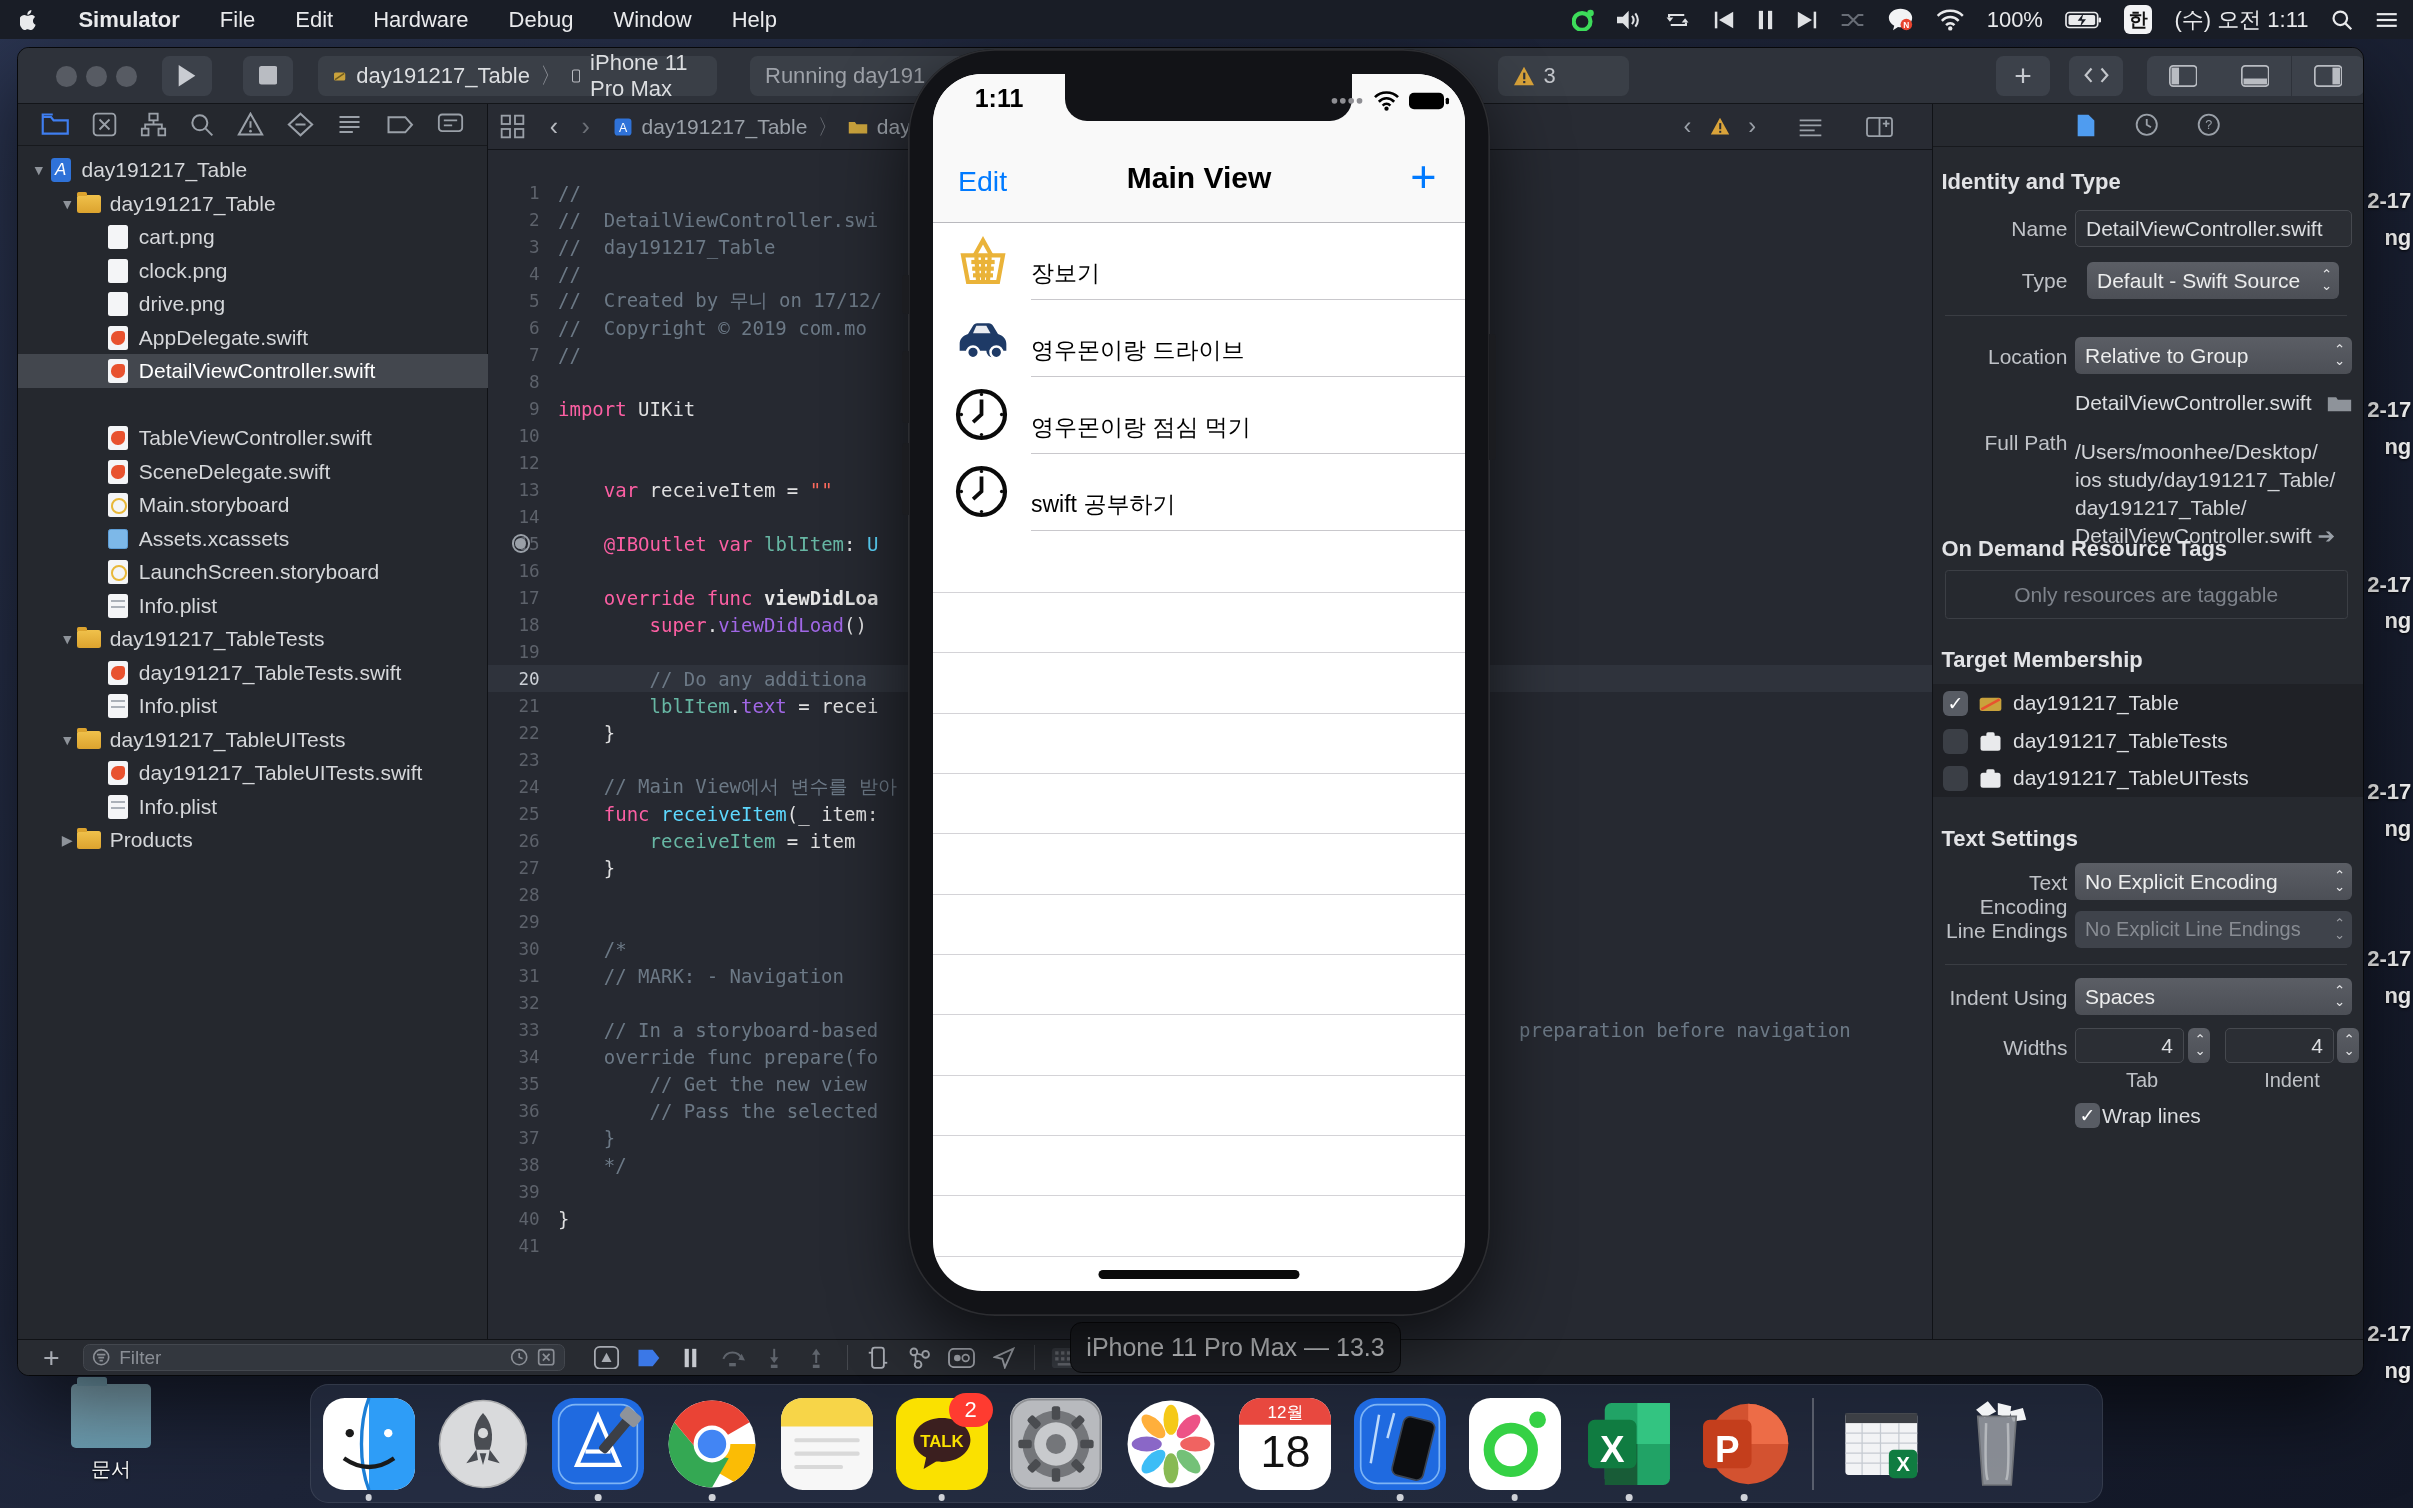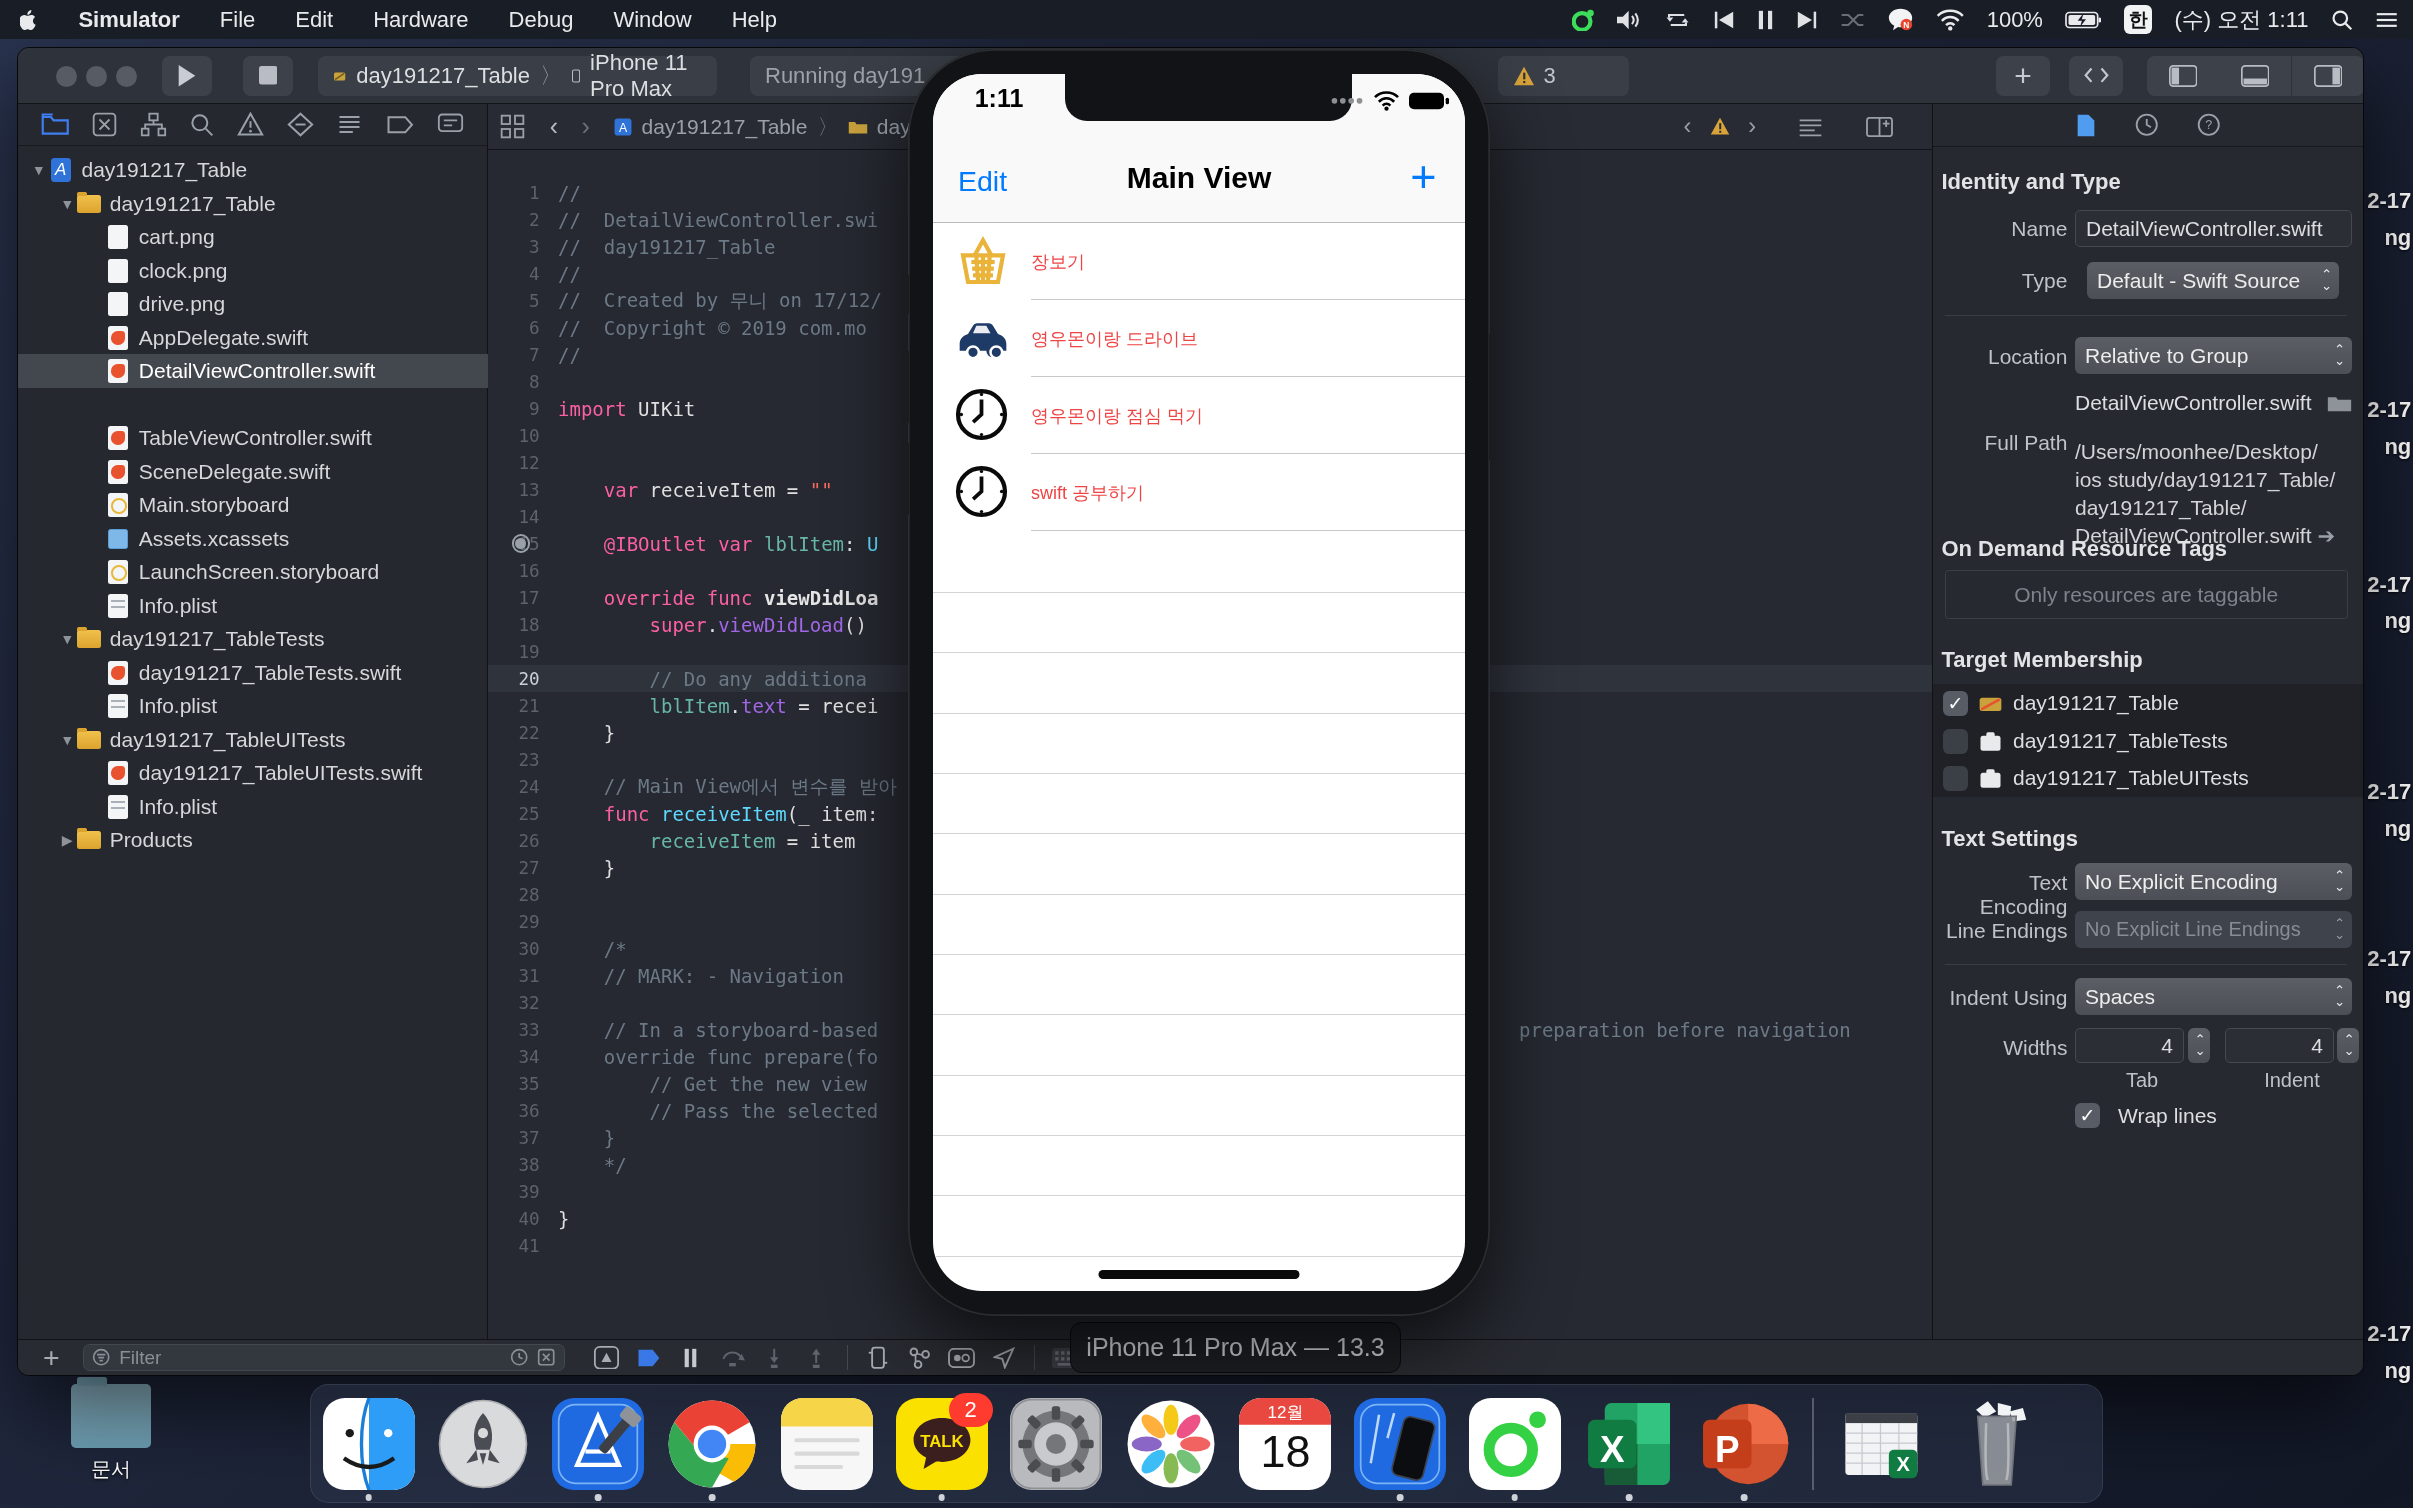--- a/index.html
+++ b/index.html
@@ -69,21 +69,21 @@
   #filterpill{position:absolute;left:65px;top:4.2px;width:482px;height:27px;background:#33373e;border:0.8px solid #43474e;border-radius:6.7px;display:flex;align-items:center;color:#8a8e95;font-size:19px;padding:0 8.4px;box-sizing:border-box;gap:8.4px;}
   .dbg{display:flex;align-items:center;justify-content:center;width:37px;height:30px;color:#a7abb2;}
   
   #simframe{position:absolute;left:908px;top:49px;width:582px;height:1267px;background:#121317;border-radius:87px;z-index:50;
     box-shadow:0 29px 75px rgba(0,0,0,.65), inset 0 0 0 1.7px #2c2d31;}
   #simscreen{position:absolute;left:25px;top:25px;width:532px;height:1217px;background:#fff;border-radius:49px;overflow:hidden;}
   #notch{position:absolute;left:132px;top:0;width:287px;height:47px;background:#121317;border-radius:0 0 22px 22px;}
   #navbarios{position:absolute;left:0;top:0;width:100%;height:149px;background:#f9f9f9;border-bottom:0.8px solid #b9b9be;box-sizing:border-box;}
   .iosrow{position:absolute;left:0;width:100%;height:77px;}
   .iosrow .sep{position:absolute;left:98px;right:0;bottom:0;height:1.3px;background:#c9c8cc;}
-  .rowlabel{position:absolute;left:98px;top:0;height:100%;display:flex;align-items:center;font-size:18px;color:#ef4444;}
+  .rowlabel{position:absolute;left:98px;top:12px;height:100%;display:flex;align-items:center;font-size:23px;color:#000000;}
   .rowicon{position:absolute;left:20px;top:50%;transform:translateY(-50%);width:60px;height:60px;}
   .emptysep{position:absolute;left:0;right:0;height:1.3px;background:#d4d3d7;}
   #homebar{position:absolute;left:50%;bottom:11.7px;transform:translateX(-50%);width:201px;height:9.2px;border-radius:5px;background:#0a0a0a;}
   #simpill{position:absolute;left:1070px;top:1322px;width:329px;height:49px;background:#1d1f24;border:0.8px solid #0a0b0d;border-radius:11.7px;z-index:45;
     display:flex;align-items:center;justify-content:center;color:#d8dadd;font-size:25px;}
   
   #dock{position:absolute;left:310px;top:1384px;width:1793px;height:119px;background:rgba(44,52,74,.55);
     border:0.8px solid rgba(255,255,255,.09);border-radius:18.4px;z-index:60;display:flex;align-items:center;padding:0 11.7px;box-sizing:border-box;gap:22.6px;}
   .dicon{position:relative;width:92px;height:92px;flex:0 0 92px;}
   .drun:after{content:"";position:absolute;left:50%;bottom:-11px;transform:translateX(-50%);width:6.7px;height:6.7px;border-radius:50%;background:#cfd2d8;}
@@ -690,21 +690,21 @@
           <span class="caret" style="right:4.2px">⌃<br>⌄</span>
         </div>
       <div class="ifield" style="left:292px;top:924px;width:109px;height:35px;justify-content:flex-end">
           <span>4</span>
         </div>
       <div class="idrop" style="left:404px;top:924px;width:22px;height:35px;padding:0">
           <span class="caret" style="right:4.2px">⌃<br>⌄</span>
         </div>
       <div style="position:absolute;left:142px;top:965px;width:134px;text-align:center;color:#bfc2c7;font-size:20px">Tab</div>
       <div style="position:absolute;left:292px;top:965px;width:134px;text-align:center;color:#bfc2c7;font-size:20px">Indent</div>
-      <div style="position:absolute;left:142px;top:999px;display:flex;align-items:center;gap:18px">
+      <div style="position:absolute;left:142px;top:999px;display:flex;align-items:center;gap:2px">
         <div class="chk on"></div>
         <span style="color:#dcdee1">Wrap lines</span>
       </div>
     </div>
 
     <div id="bottombar">
       <div style="position:absolute;left:25px;font-size:28.5px;font-weight:300;color:#a7abb2">+</div>
       <div id="filterpill">
         <svg width="18.4" height="18.4" viewBox="0 0 22 22">
             <circle cx="11" cy="11" r="9" fill="none" stroke="#8a8e95" stroke-width="2"></circle>

